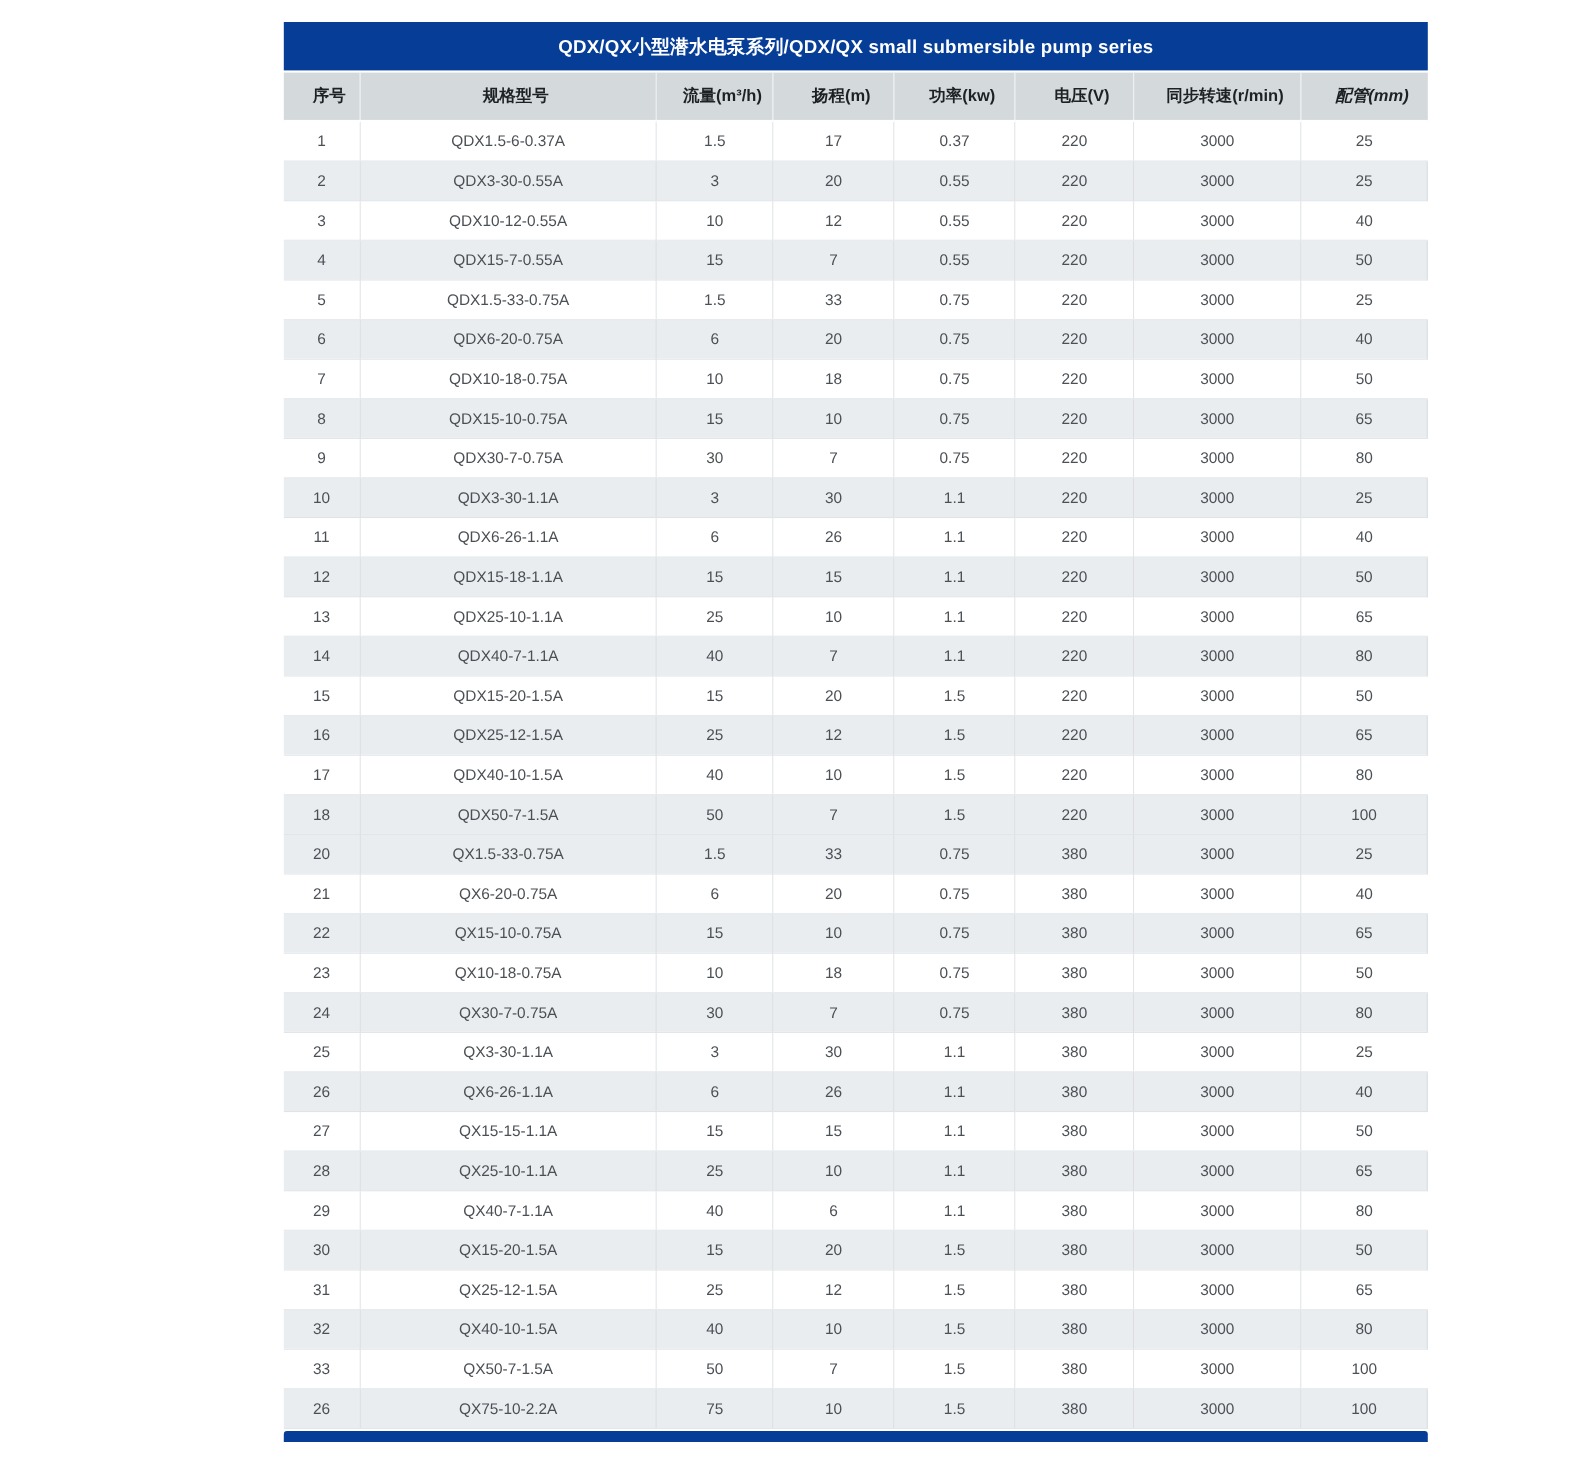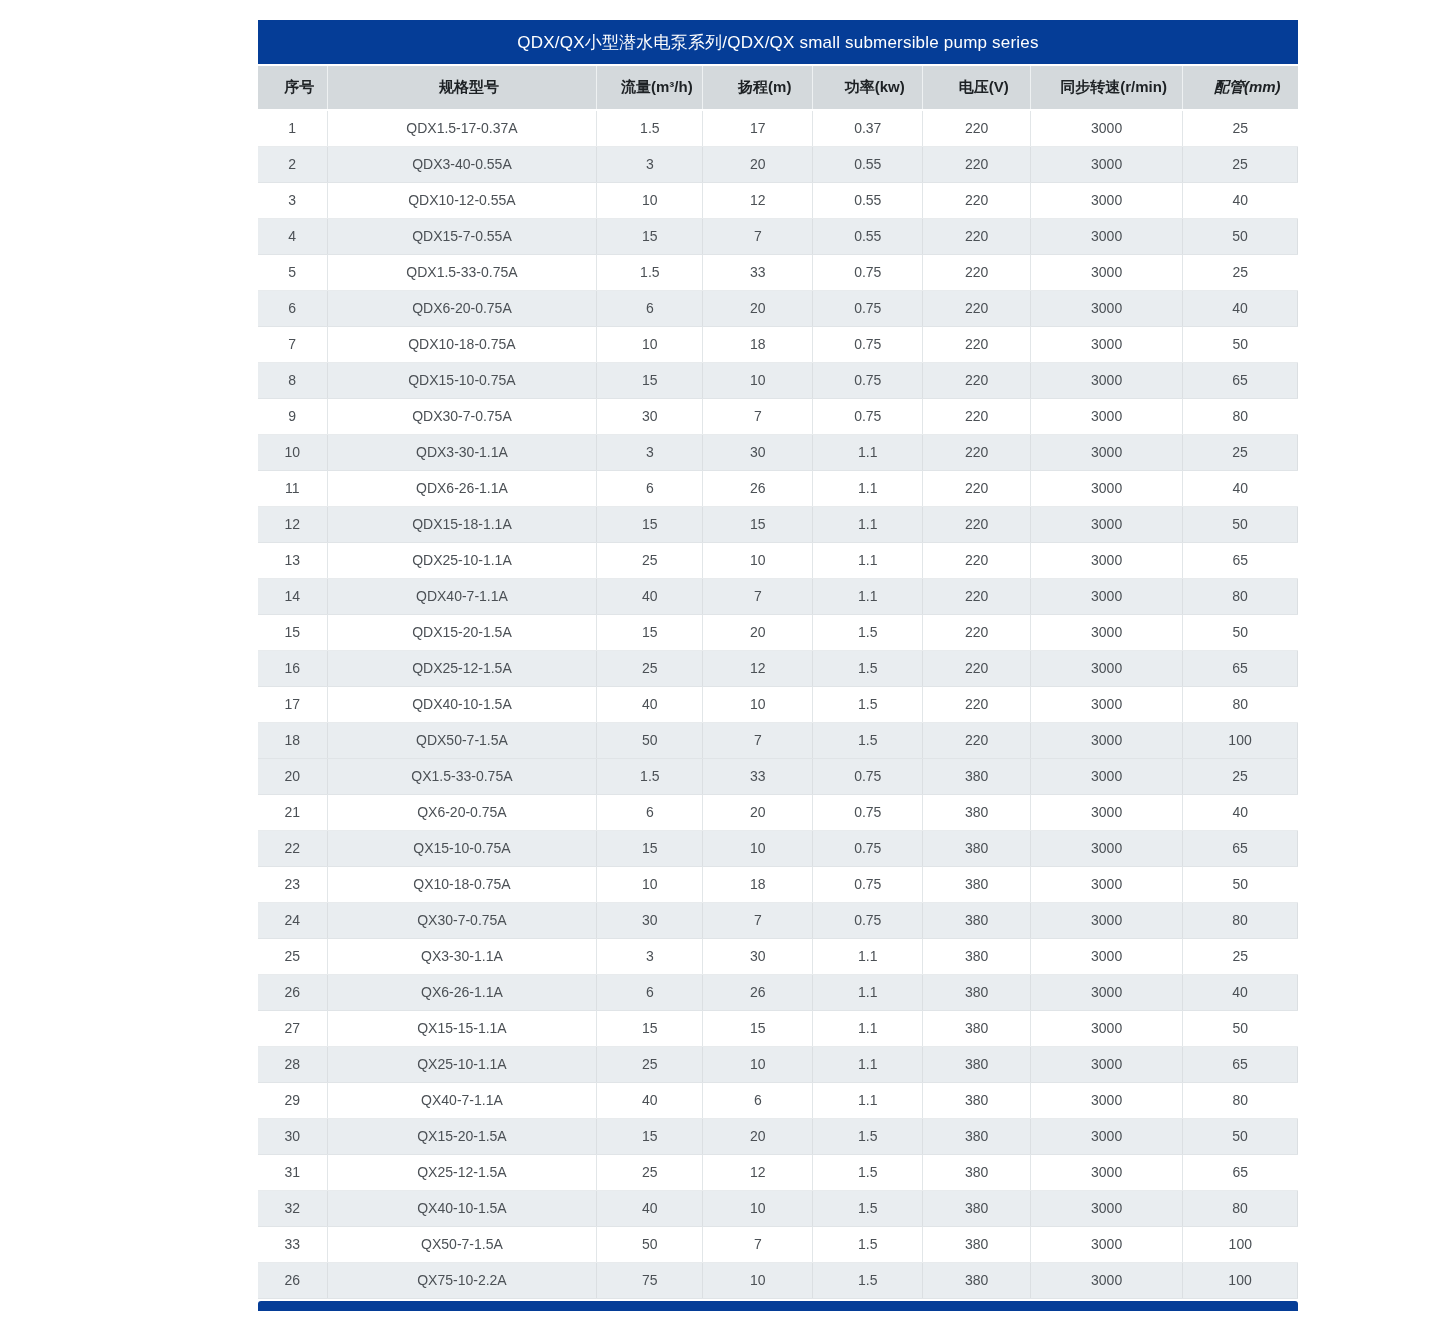--- a/index.html
+++ b/index.html
@@ -27,21 +27,21 @@
     position: absolute;
     left: 258px;
     top: 20px;
     width: 1040px;
   }
   .title-bar {
     height: 44px;
     background: var(--title-bar-bg);
     color: var(--title-text);
     font-size: 17px;
-    font-weight: normal;
+    font-weight: bold;
     display: flex;
     align-items: center;
     justify-content: center;
     letter-spacing: 0.2px;
     margin-bottom: 2px;
   }
   table {
     width: 100%;
     border-collapse: collapse;
     table-layout: fixed;
@@ -109,31 +109,31 @@
           <th>扬程(m)</th>
           <th>功率(kw)</th>
           <th>电压(V)</th>
           <th>同步转速(r/min)</th>
           <th>配管(mm)</th>
         </tr>
       </thead>
       <tbody>
           <tr>
             <td>1</td>
-            <td>QDX1.5-17-0.37A</td>
+            <td>QDX1.5-6-0.37A</td>
             <td>1.5</td>
             <td>17</td>
             <td>0.37</td>
             <td>220</td>
             <td>3000</td>
             <td>25</td>
           </tr>
           <tr class="striped">
             <td>2</td>
-            <td>QDX3-40-0.55A</td>
+            <td>QDX3-30-0.55A</td>
             <td>3</td>
             <td>20</td>
             <td>0.55</td>
             <td>220</td>
             <td>3000</td>
             <td>25</td>
           </tr>
           <tr>
             <td>3</td>
             <td>QDX10-12-0.55A</td>

